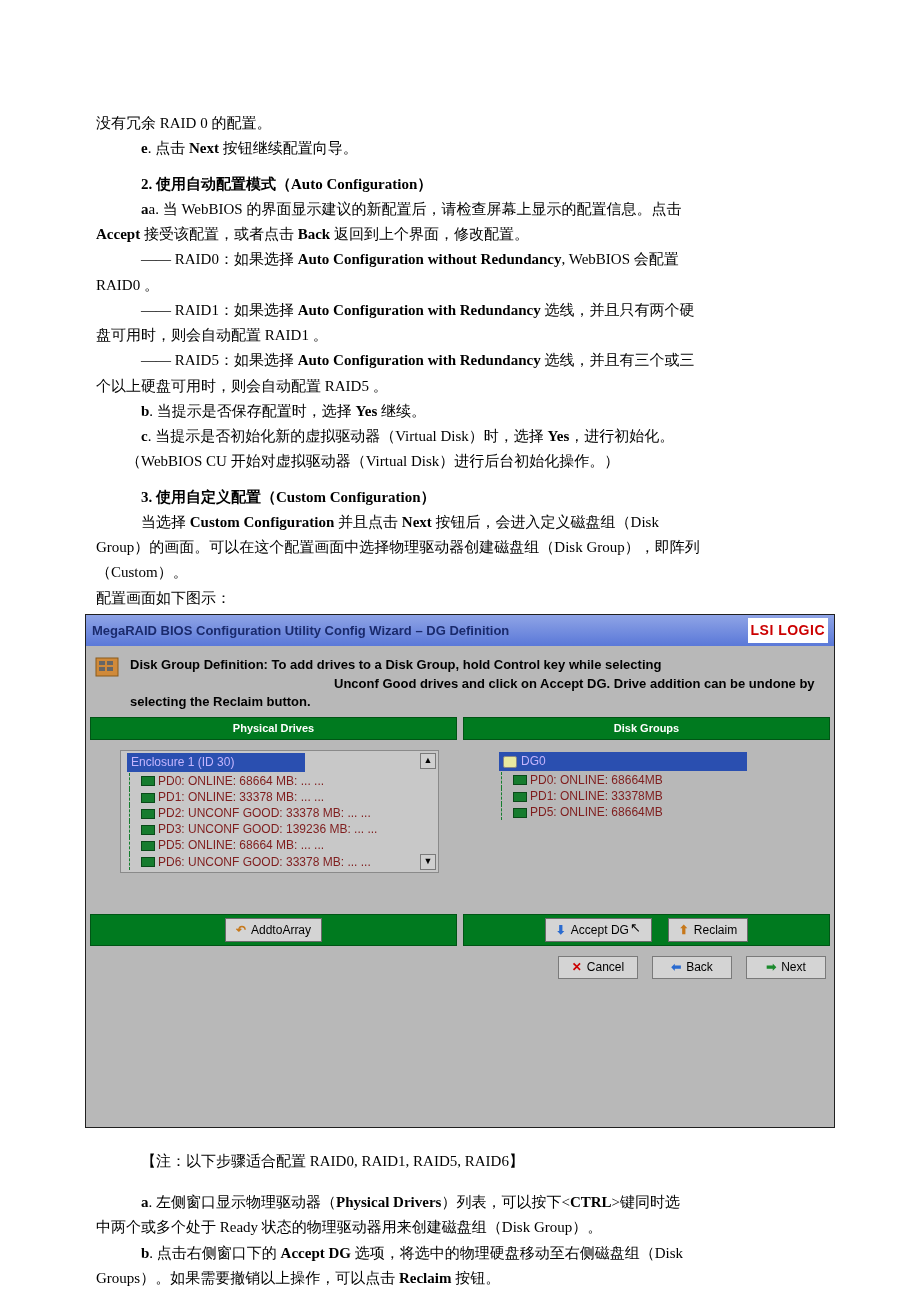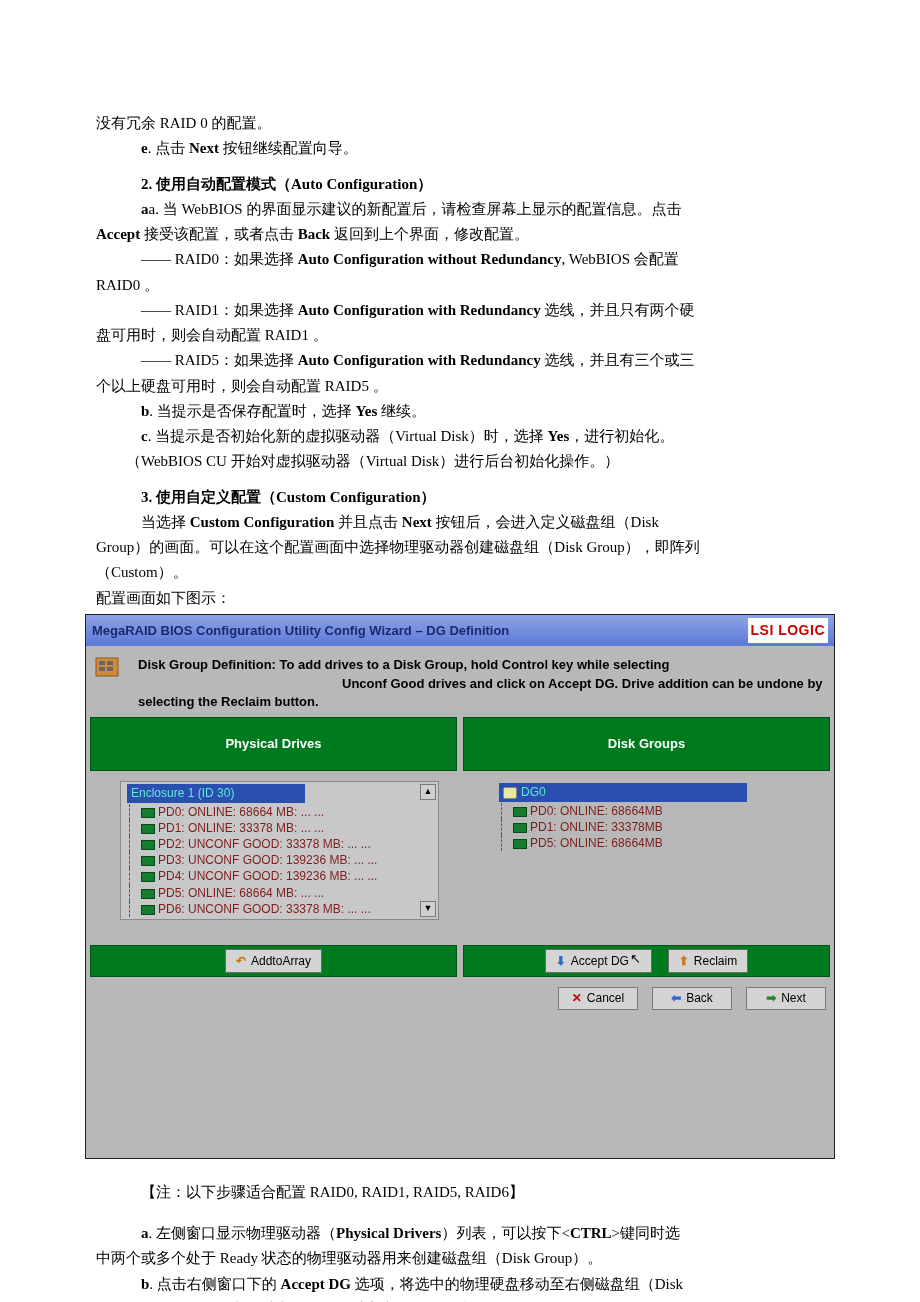--- a/index.html
+++ b/index.html
@@ -45,58 +45,58 @@
     font-size: 14px;
     font-weight: bold;
     padding: 2px 3px;
     letter-spacing: 0.5px;
   }
   .def-row {
     background: #b8b8b8;
     display: flex;
     align-items: flex-start;
     padding: 10px 8px 6px 8px;
-    gap: 16px;
+    gap: 8px;
   }
   .def-icon {
     width: 28px; height: 24px;
     display: flex; align-items: center; justify-content: center;
   }
   .def-text { flex: 1; font-weight: bold; font-size: 13px; line-height: 1.4; }
   .def-line2 { padding-left: 164px; margin-left: 40px; }
 
   .cols {
     display: flex;
     gap: 6px;
     padding: 0 4px;
   }
   .col { flex: 1; }
   .col-hdr {
     background: #007a1f;
     color: #fff;
     font-weight: bold;
     text-align: center;
-    padding: 16px 0;
+    padding: 2px 0;
     border: 1px solid #005515;
-    font-size: 13px;
+    font-size: 11px;
   }
   .tree-wrap {
     background: #b8b8b8;
     padding: 10px 18px 10px 30px;
     min-height: 150px;
   }
   .tree-box {
     background: #c8c8c8;
     border: 1px solid #8a8a8a;
     position: relative;
     padding: 2px 2px 2px 6px;
   }
   .tree-root {
     background: #2a4fb0;
-    color: #5eead4;
+    color: #c4b5fd;
     padding: 0 4px;
     margin-bottom: 1px;
     display: inline-block;
     min-width: 170px;
   }
   .tree-item {
     color: #7f1d1d;
     font-size: 12px;
     padding-left: 14px;
     position: relative;
@@ -269,21 +269,20 @@
       <div class="col">
         <div class="col-hdr">Physical Drives</div>
         <div class="tree-wrap">
           <div class="tree-box">
             <div class="scroll-up">▲</div>
             <div class="tree-root">Enclosure 1 (ID 30)</div>
             <div class="tree-item"><span class="disk-ico"></span><span>PD0: ONLINE: 68664 MB: ... ...</span></div>
             <div class="tree-item"><span class="disk-ico"></span><span>PD1: ONLINE: 33378 MB: ... ...</span></div>
             <div class="tree-item"><span class="disk-ico"></span><span>PD2: UNCONF GOOD: 33378 MB: ... ...</span></div>
             <div class="tree-item"><span class="disk-ico"></span><span>PD3: UNCONF GOOD: 139236 MB: ... ...</span></div>
-            <div class="tree-item"><span class="disk-ico"></span><span>PD4: UNCONF GOOD: 139236 MB: ... ...</span></div>
             <div class="tree-item"><span class="disk-ico"></span><span>PD5: ONLINE: 68664 MB: ... ...</span></div>
             <div class="tree-item"><span class="disk-ico"></span><span>PD6: UNCONF GOOD: 33378 MB: ... ...</span></div>
             <div class="scroll-dn">▼</div>
           </div>
         </div>
       </div>
       <div class="col">
         <div class="col-hdr">Disk Groups</div>
         <div class="tree-wrap">
           <div class="tree-box" style="border:none;background:transparent">

